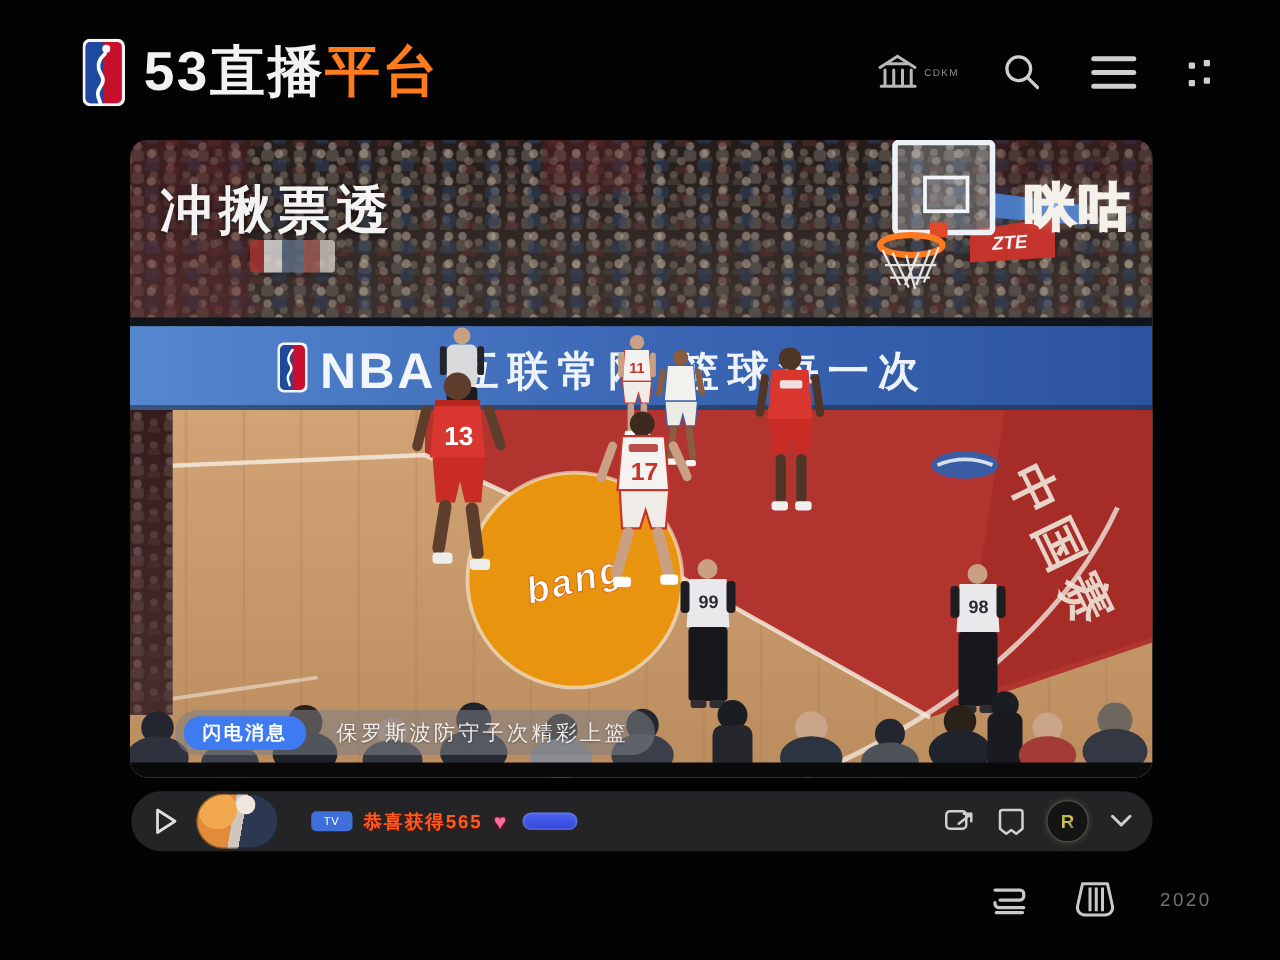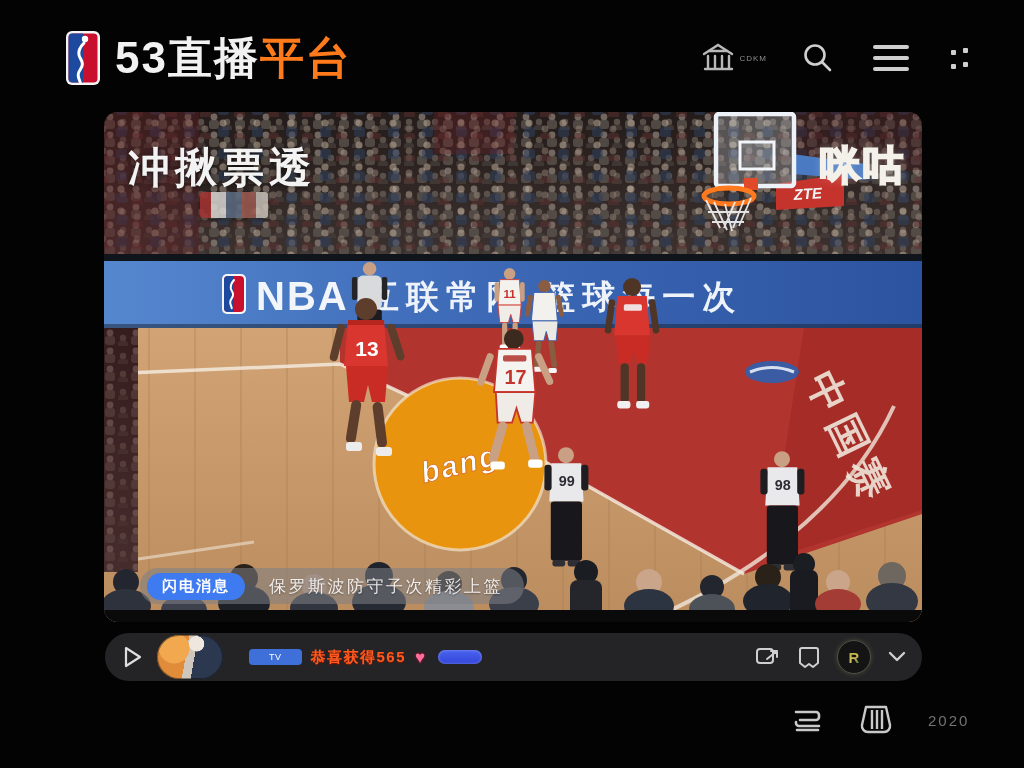--- a/index.html
+++ b/index.html
@@ -48,21 +48,21 @@
     background:#242427;display:flex;align-items:center;padding:0 16px 0 14px;box-sizing:border-box;}
   .play-btn{width:26px;height:26px;cursor:pointer;flex:0 0 auto;}
   .avatar{width:66px;height:44px;border-radius:22px;margin-left:12px;flex:0 0 auto;cursor:pointer;overflow:hidden;
     background:
       radial-gradient(circle at 26% 30%,#f2a84e 0 26%,rgba(0,0,0,0) 27%),
       radial-gradient(circle at 60% 20%,#efe7de 0 14%,rgba(0,0,0,0) 15%),
       linear-gradient(100deg,#e08c3a 0 44%,#cfc6bd 44% 56%,#2c3850 56% 100%);
     box-shadow:inset 0 0 0 1px rgba(0,0,0,.4);}
   .chat-line{display:flex;align-items:center;gap:9px;margin-left:26px;min-width:0;}
   .chat-badge{background:#3f6fd8;color:#fff;font-size:9px;font-weight:400;border-radius:4px;
-    padding:3px 20px;letter-spacing:.5px;flex:0 0 auto;}
+    padding:3px 10px;letter-spacing:.5px;flex:0 0 auto;}
   .chat-msg{color:#ff5a1d;font-size:15px;font-weight:700;letter-spacing:1.5px;white-space:nowrap;
     text-shadow:0 1px 0 #7e1400;}
   .chat-heart{color:#ff6f9c;font-size:17px;line-height:1;cursor:pointer;text-shadow:0 0 3px #b03;}
   .progress-pill{width:44px;height:14px;border-radius:7px;margin-left:4px;
     background:linear-gradient(180deg,#4a63f0,#3346d8);box-shadow:inset 0 0 3px rgba(255,255,255,.35);}
   .bar-right{margin-left:auto;display:flex;align-items:center;gap:17px;}
   .bar-icon{color:#cfcfcf;cursor:pointer;display:block;}
   .reaction-btn{width:32px;height:32px;border-radius:50%;background:#141414;border:1px solid #4e4e46;
     display:flex;align-items:center;justify-content:center;cursor:pointer;box-shadow:0 0 5px rgba(180,190,90,.25);}
   .reaction-glyph{font-size:15px;font-weight:900;line-height:1;

